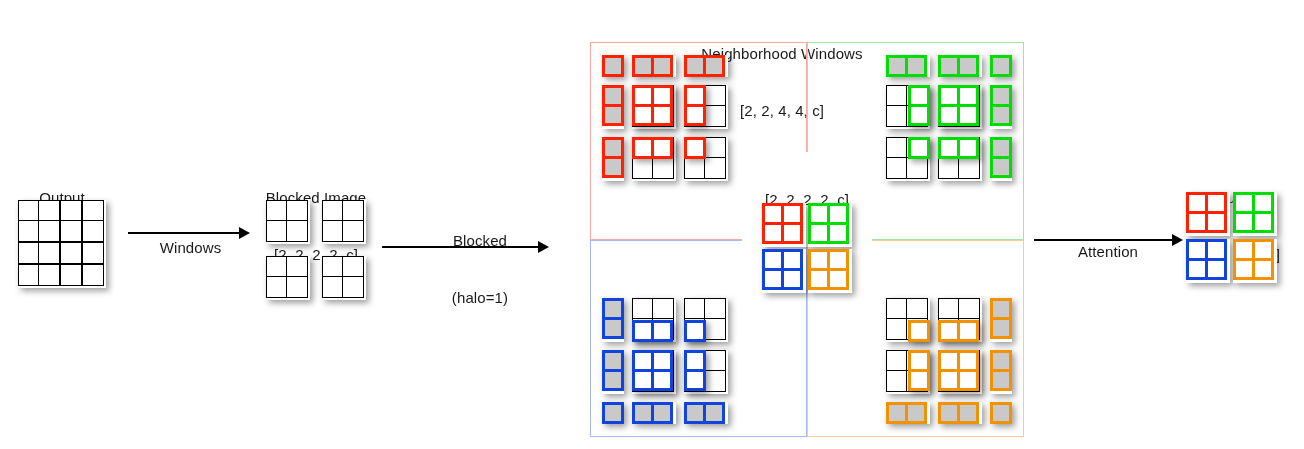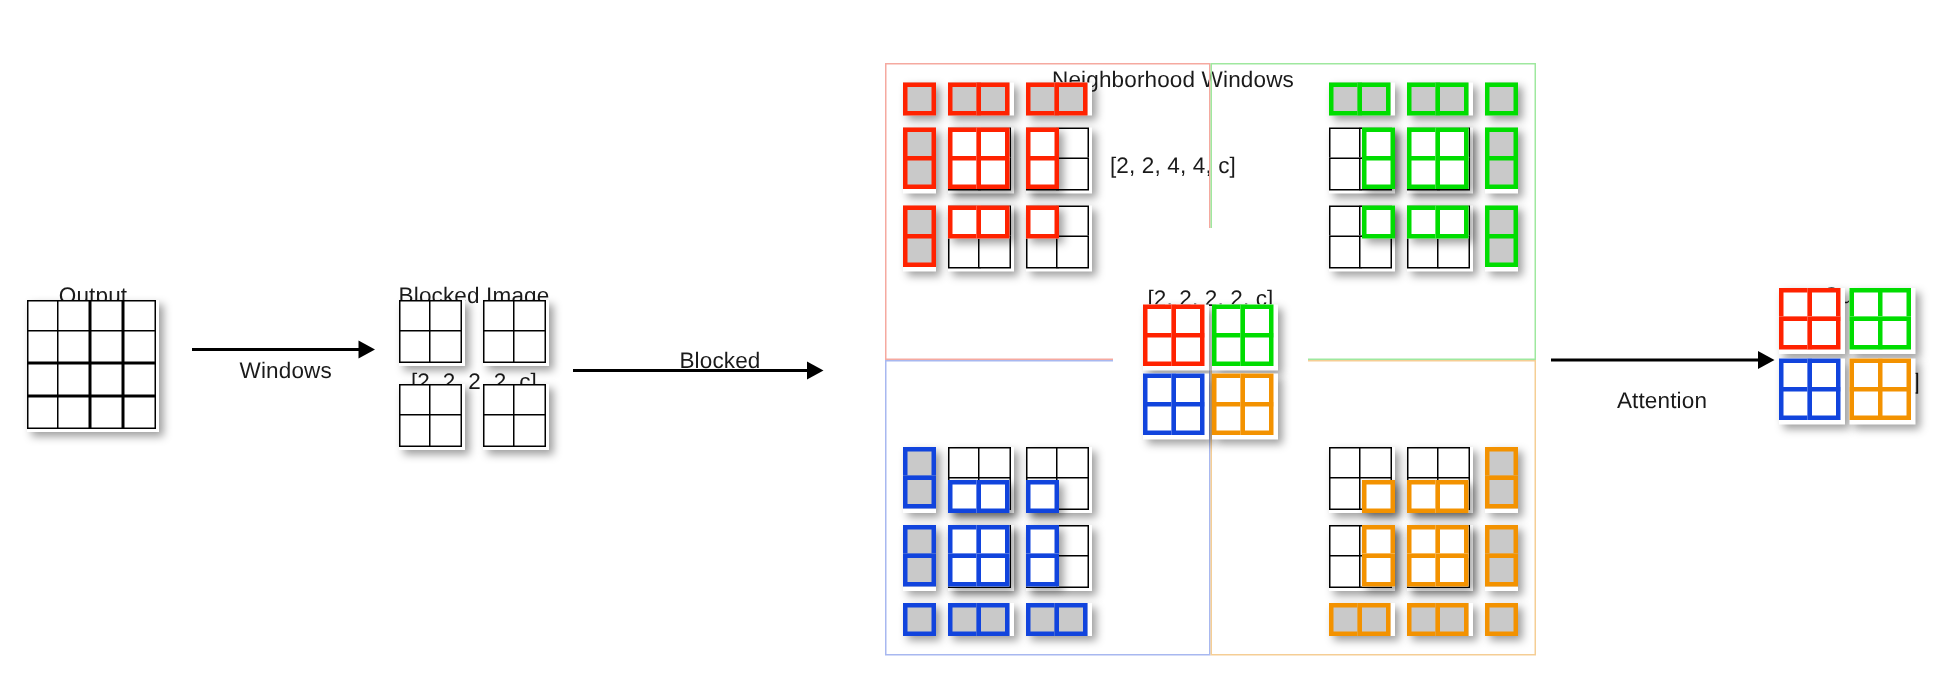--- a/index.html
+++ b/index.html
@@ -128,20 +128,21 @@
       <div class="cellbox" style="left: 322px; top: 256px; width: 44px; height: 44px;">
         <div class="cell" style="left: 0px; top: 0px; width: 22px; height: 22px; border: 1.6px solid rgb(0, 0, 0); margin-left: 0px; margin-top: 0px;"></div>
         <div class="cell" style="left: 22px; top: 0px; width: 22px; height: 22px; border: 1.6px solid rgb(0, 0, 0); margin-left: -1.6px; margin-top: 0px;"></div>
         <div class="cell" style="left: 0px; top: 22px; width: 22px; height: 22px; border: 1.6px solid rgb(0, 0, 0); margin-left: 0px; margin-top: -1.6px;"></div>
         <div class="cell" style="left: 22px; top: 22px; width: 22px; height: 22px; border: 1.6px solid rgb(0, 0, 0); margin-left: -1.6px; margin-top: -1.6px;"></div>
       </div>
     </div>
 
   <div class="lbl" style="left:405px; top:193px; width:150px;">
     <span>Blocked</span>
+    <span>(halo=1)</span>
   </div>
   <div class="arrow-line" style="left:382px; top:246px; width:158px;"></div>
   <div class="arrow-head" style="left:538px; top:241px;"></div>
 
   <div class="lbl" style="left:582px; top:6px; width:400px;">
     <span>Neighborhood Windows</span>
     <span>[2, 2, 4, 4, c]</span>
   </div>
   <div id="stage-windows">
       <div class="quadframe" style="left: 590px; top: 42px; width: 217px; height: 197.5px; border-color: rgb(245, 169, 160);"></div>
@@ -413,21 +414,21 @@
         <div class="cell" style="left: 22px; top: 22px; width: 22px; height: 22px; border: 3px solid rgb(17, 68, 221); margin-left: -3px; margin-top: -3px;"></div>
       </div>
       <div class="cellbox" style="left: 808px; top: 249px; width: 44px; height: 44px;">
         <div class="cell" style="left: 0px; top: 0px; width: 22px; height: 22px; border: 3px solid rgb(243, 146, 0); margin-left: 0px; margin-top: 0px;"></div>
         <div class="cell" style="left: 22px; top: 0px; width: 22px; height: 22px; border: 3px solid rgb(243, 146, 0); margin-left: -3px; margin-top: 0px;"></div>
         <div class="cell" style="left: 0px; top: 22px; width: 22px; height: 22px; border: 3px solid rgb(243, 146, 0); margin-left: 0px; margin-top: -3px;"></div>
         <div class="cell" style="left: 22px; top: 22px; width: 22px; height: 22px; border: 3px solid rgb(243, 146, 0); margin-left: -3px; margin-top: -3px;"></div>
       </div>
     </div>
 
-  <div class="lbl" style="left:1043px; top:220px; width:130px;">
+  <div class="lbl" style="left:1043px; top:204px; width:130px;">
     <span>Attention</span>
   </div>
   <div class="arrow-line" style="left:1034px; top:239px; width:140px;"></div>
   <div class="arrow-head" style="left:1172px; top:234px;"></div>
 
   <div class="lbl" style="left:1178px; top:150px; width:120px;">
     <span>Output</span>
     <span>[2, 2, 2, 2, c]</span>
   </div>
   <div id="stage-output">

